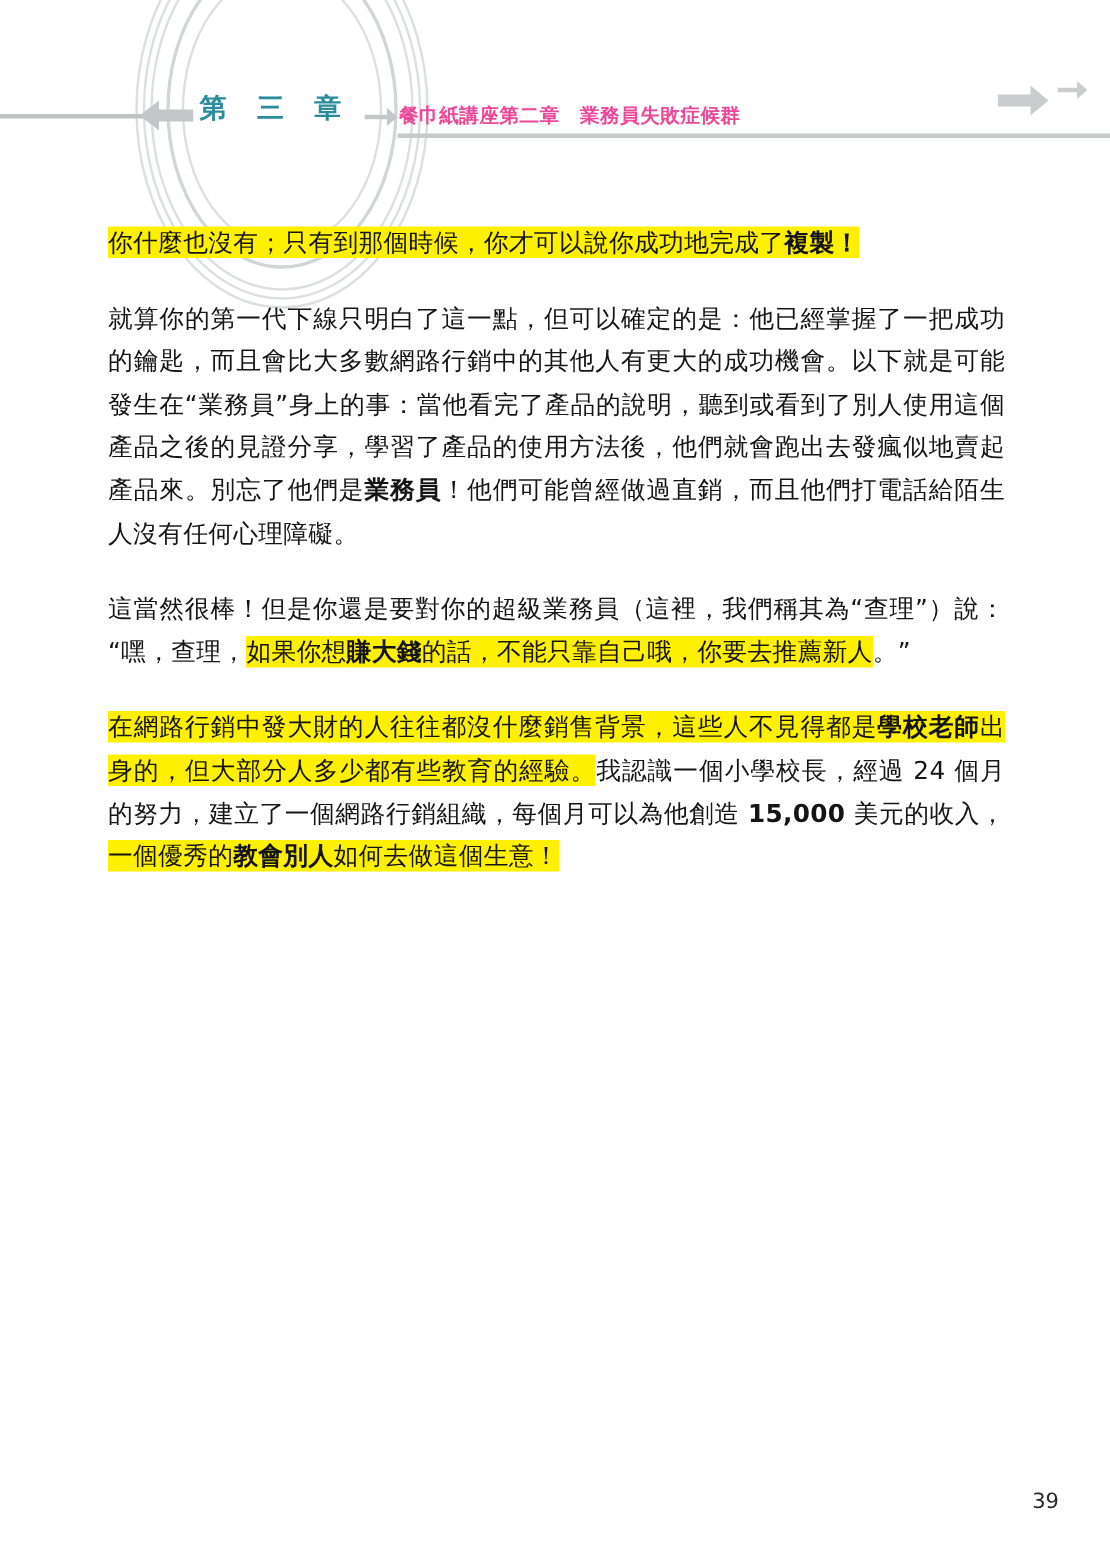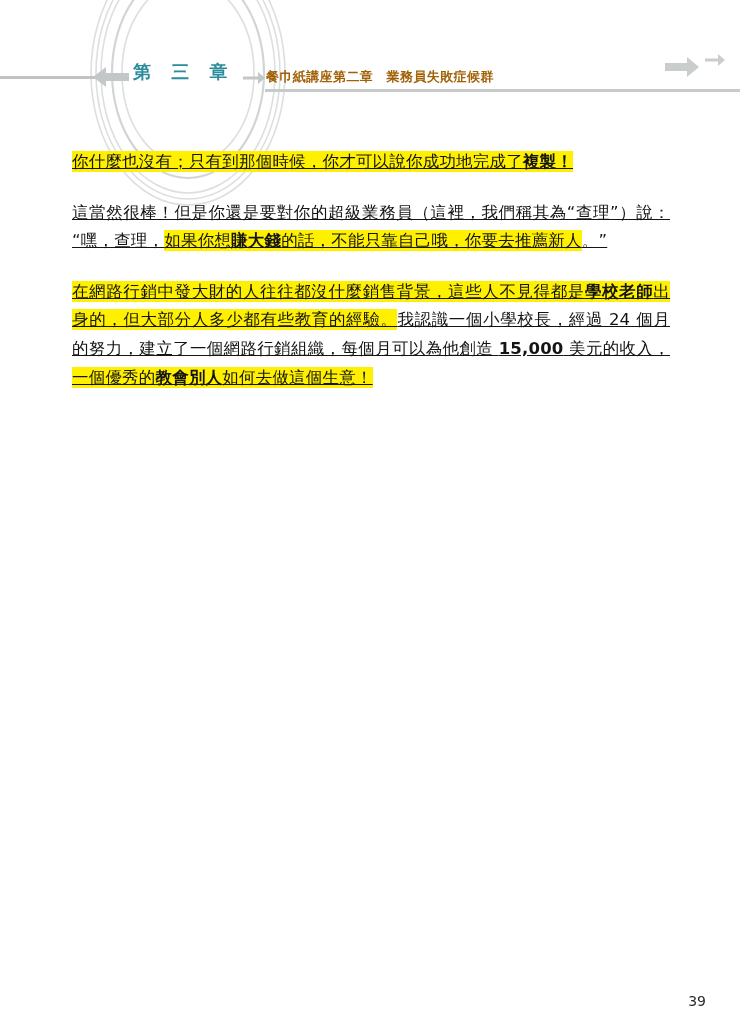--- a/index.html
+++ b/index.html
@@ -69,21 +69,21 @@
     color: #2b8c9b;
     white-space: nowrap;
   }
 
   .chapter-subtitle {
     position: absolute;
     left: 266px;
     top: 68px;
     font-size: 13px;
     font-weight: bold;
-    color: #a16207;
+    color: #ec4899;
     letter-spacing: 0.4px;
     white-space: nowrap;
   }
 
   .header-rule-right {
     position: absolute;
     left: 265px;
     top: 89px;
     width: 475px;
     height: 3px;
@@ -115,21 +115,20 @@
 
   p.para {
     margin: 0 0 22px 0;
     font-size: 16.5px;
     line-height: 28.6px;
     text-align: justify;
     text-justify: inter-ideograph;
     letter-spacing: 0.2px;
     color: #141414;
     font-family: "DejaVu Sans", "Liberation Sans", sans-serif;
-    text-decoration: underline;
   }
   p.para:last-child { margin-bottom: 0; }
 
   .gap-lg { margin-bottom: 34px; }
 
   mark.hl {
     background: #fff000;
     color: #141414;
     padding: 1px 0;
     box-decoration-break: clone;
@@ -203,20 +202,23 @@
 </div>
 
 <div class="content">
 
   <p class="para gap-lg">
     <mark class="hl">
       <span>你什麼也沒有；只有到那個時候，你才可以說你成功地完成了</span><span class="b">複製！</span>
     </mark>
   </p>
 
+  <p class="para">
+    <span>就算你的第一代下線只明白了這一點，但可以確定的是：他已經掌握了一把成功的鑰匙，而且會比大多數網路行銷中的其他人有更大的成功機會。以下就是可能發生在“業務員”身上的事：當他看完了產品的說明，聽到或看到了別人使用這個產品之後的見證分享，學習了產品的使用方法後，他們就會跑出去發瘋似地賣起產品來。別忘了他們是</span><span class="b">業務員</span><span>！他們可能曾經做過直銷，而且他們打電話給陌生人沒有任何心理障礙。</span>
+  </p>
 
   <p class="para">
     <span>這當然很棒！但是你還是要對你的超級業務員（這裡，我們稱其為“查理”）說：“嘿，查理，</span><mark class="hl"><span>如果你想</span><span class="b">賺大錢</span><span>的話，不能只靠自己哦，你要去推薦新人</span></mark><span>。”</span>
   </p>
 
 
 
   <p class="para">
     <mark class="hl"><span>在網路行銷中發大財的人往往都沒什麼銷售背景，這些人不見得都是</span><span class="b">學校老師</span><span>出身的，但大部分人多少都有些教育的經驗。</span></mark><span>我認識一個小學校長，經過 24 個月的努力，建立了一個網路行銷組織，每個月可以為他創造 </span><span class="b">15,000</span><span> 美元的收入，</span><mark class="hl"><span>一個優秀的</span><span class="b">教會別人</span><span>如何去做這個生意！</span></mark>
   </p>

